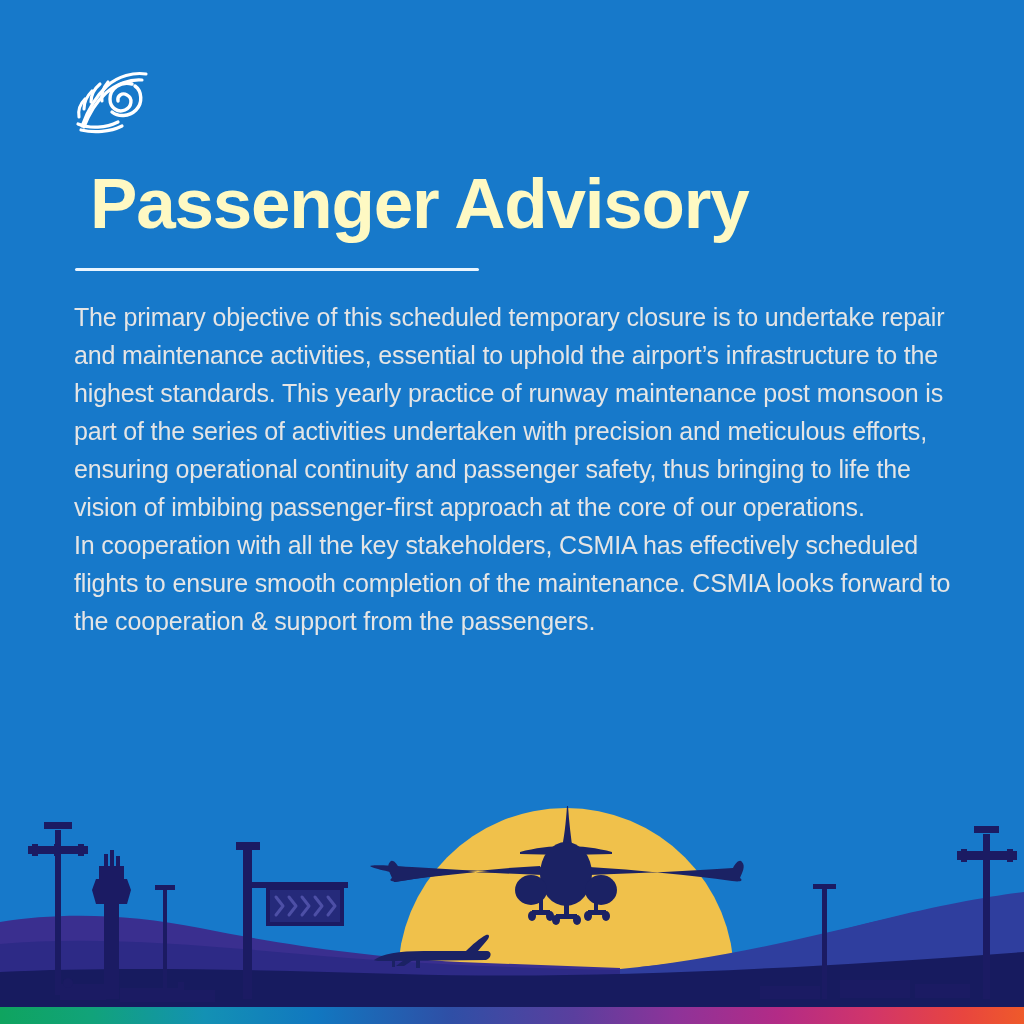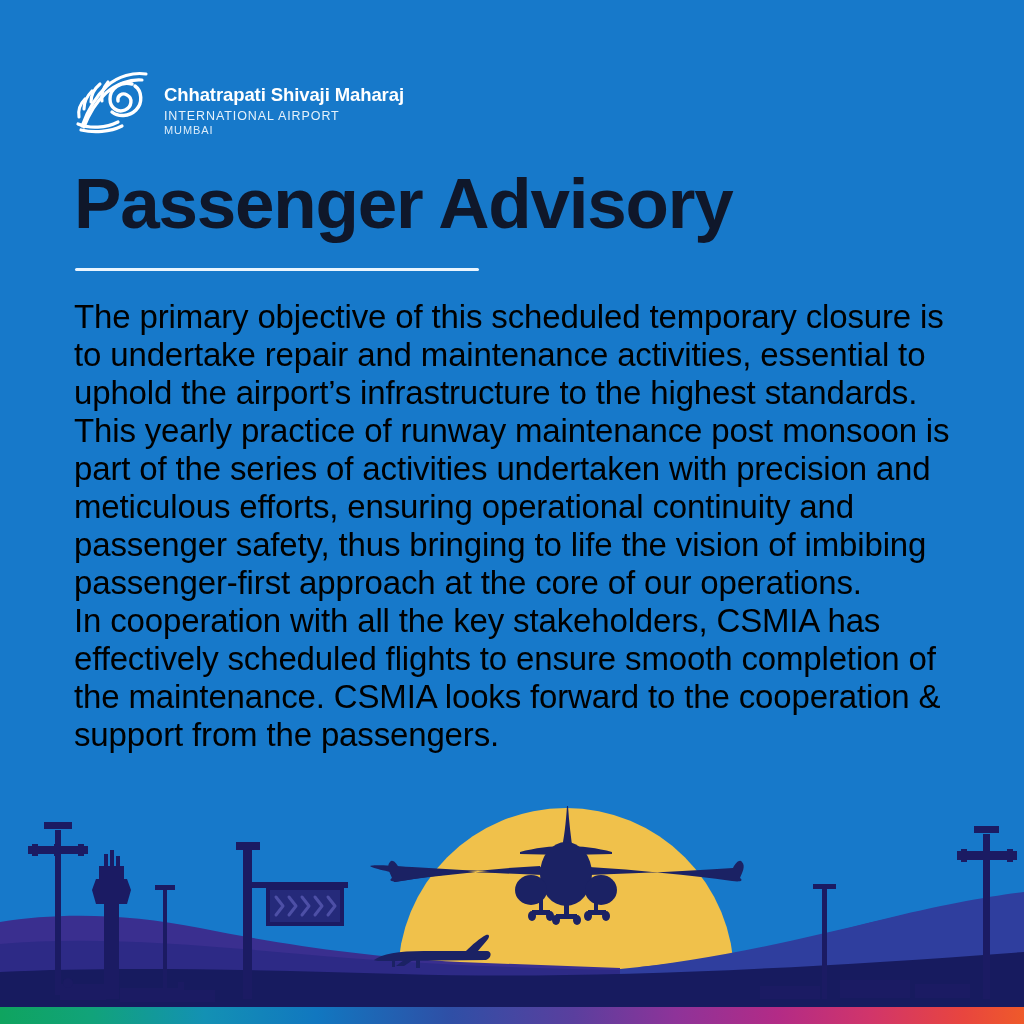--- a/index.html
+++ b/index.html
@@ -61,25 +61,25 @@
     color: #dcecf9;
     letter-spacing: 0.9px;
     margin-top: 3px;
     white-space: nowrap;
     display: block;
   }
 
   
   .page-title {
     position: absolute;
-    left: 74px;
+    left: 90px;
     top: 168px;
     font-size: 71px;
     font-weight: bold;
-    color: #0f172a;
+    color: #fef9c3;
     letter-spacing: -1.2px;
     line-height: 1.0;
     white-space: nowrap;
   }
 
   .title-rule {
     position: absolute;
     left: 75px;
     top: 268px;
     width: 404px;
@@ -89,23 +89,23 @@
   }
 
   
   .body-copy {
     position: absolute;
     left: 74px;
     top: 298px;
     width: 895px;
   }
   .body-copy p {
-    font-size: 33px;
+    font-size: 25px;
     line-height: 38px;
-    color: #000000;
+    color: #e5e5e5;
     letter-spacing: -0.15px;
   }
   .body-copy p + p { }
 
   
   .scenery {
     position: absolute;
     left: 0;
     bottom: 0;
     width: 1024px;
@@ -153,25 +153,20 @@
       <g fill="none" stroke="#ffffff" stroke-width="3.4" stroke-linecap="round">
         <path d="M60 14 C49 11, 38 18, 38 29 C38 38, 46 43, 53 40 C60 37, 61 28, 55 25 C50 22, 45 26, 46 31"></path>
         <path d="M63 16 C70 21, 71 33, 64 40 C57 47, 46 47, 40 42"></path>
       </g>
       <g fill="none" stroke="#ffffff" stroke-width="3.2" stroke-linecap="round">
         <path d="M6 54 C18 59, 34 58, 46 52"></path>
         <path d="M9 60 C22 63, 38 62, 50 56"></path>
       </g>
     </svg>
 
-    <div class="brand-text">
-      <span class="brand-line1">Chhatrapati Shivaji Maharaj</span>
-      <span class="brand-line2">INTERNATIONAL AIRPORT</span>
-      <span class="brand-line3">MUMBAI</span>
-    </div>
   </div>
 
   <h1 class="page-title">Passenger Advisory</h1>
   <div class="title-rule"></div>
 
   <div class="body-copy">
     <p>The primary objective of this scheduled temporary closure is to undertake repair and maintenance activities, essential to uphold the airport’s infrastructure to the highest standards. This yearly practice of runway maintenance post monsoon is part of the series of activities undertaken with precision and meticulous efforts, ensuring operational continuity and passenger safety, thus bringing to life the vision of imbibing passenger-first approach at the core of our operations.</p>
     <p>In cooperation with all the key stakeholders, CSMIA has effectively scheduled flights to ensure smooth completion of the maintenance. CSMIA looks forward to the cooperation &amp; support from the passengers.</p>
   </div>
 

